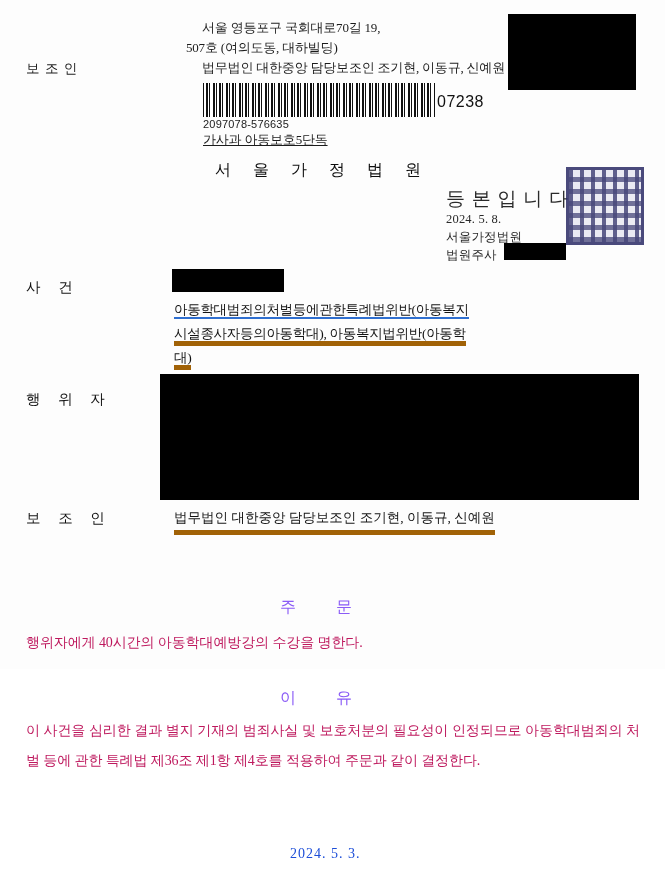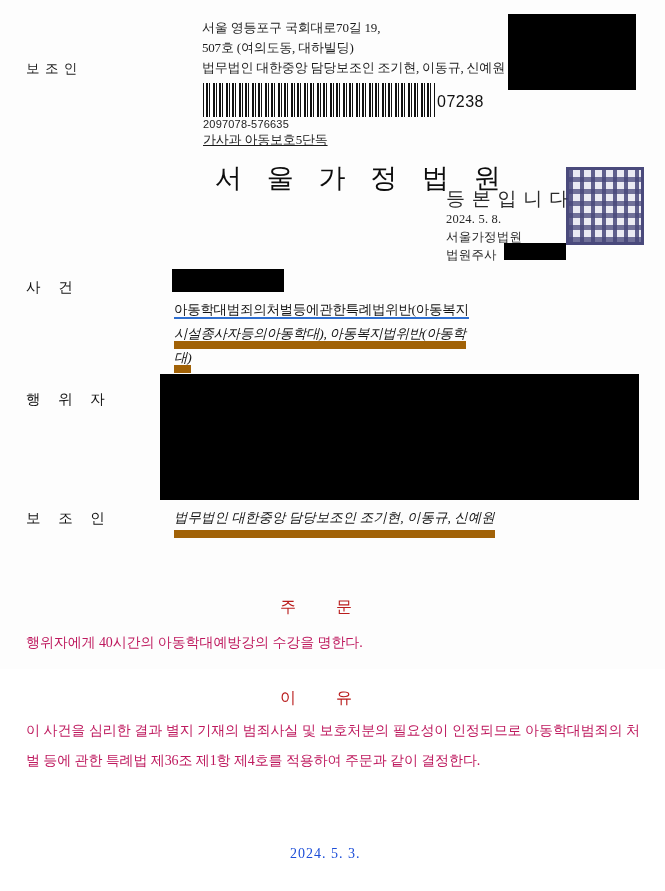--- a/index.html
+++ b/index.html
@@ -60,21 +60,21 @@
     letter-spacing: 0.5px;
     color: #111;
     font-family: "Liberation Sans", sans-serif;
   }
 
   
   .redact { background: #000; }
 
   
   .court-title {
-    font-size: 27px;
+    font-size: 16px;
     letter-spacing: 9px;
     color: #0d0d0d;
     white-space: nowrap;
   }
   .decision-title {
     font-size: 18px;
     letter-spacing: 2.5px;
     color: #111;
     white-space: nowrap;
   }
@@ -108,32 +108,31 @@
   }
 
   
   .case-text {
     font-size: 13.5px;
     line-height: 24px;
     letter-spacing: -0.3px;
     color: #131313;
   }
   .ul-red {
-    border-bottom: 8px solid #a16207;
-    font-style: italic;
+    border-bottom: 5px solid #a16207;
   }
   .ul-blue {
     border-bottom: 2px solid #2f6fd0;
   }
 
   
   .sec-head {
     font-size: 16px;
     letter-spacing: 18px;
-    color: #b91c1c;
+    color: #8b5cf6;
   }
 
   
   .para {
     font-size: 14px;
     line-height: 30px;
     letter-spacing: -0.1px;
     color: #be185d;
     text-align: justify;
   }
@@ -143,21 +142,21 @@
     color: #1d4ed8;
     text-align: center;
   }
 </style>
 </head>
 <body>
 
 <div class="page">
 
   <div class="abs hdr-line" style="left:202px; top:18px;">서울 영등포구 국회대로70길 19,</div>
-  <div class="abs hdr-line" style="left:202px; top:38px;">507호 (여의도동, 대하빌딩)</div>
+  <div class="abs hdr-line" style="left:186px; top:38px;">507호 (여의도동, 대하빌딩)</div>
   <div class="abs hdr-line" style="left:202px; top:58px;">법무법인 대한중앙 담당보조인 조기현, 이동규, 신예원</div>
 
   <div class="abs label-spaced" style="left:26px; top:60px;">보 조 인</div>
 
   <div class="abs redact" style="left:508px; top:14px; width:128px; height:76px;"></div>
 
   <div class="abs barcode" style="left:203px; top:83px;"></div>
   <div class="abs barcode-num" style="left:203px; top:118px;">2097078-576635</div>
   <div class="abs hdr-line" style="left:203px; top:130px;text-decoration:underline;">가사과 아동보호5단독</div>
   <div class="abs doc-num" style="left:437px; top:93px;">07238</div>

